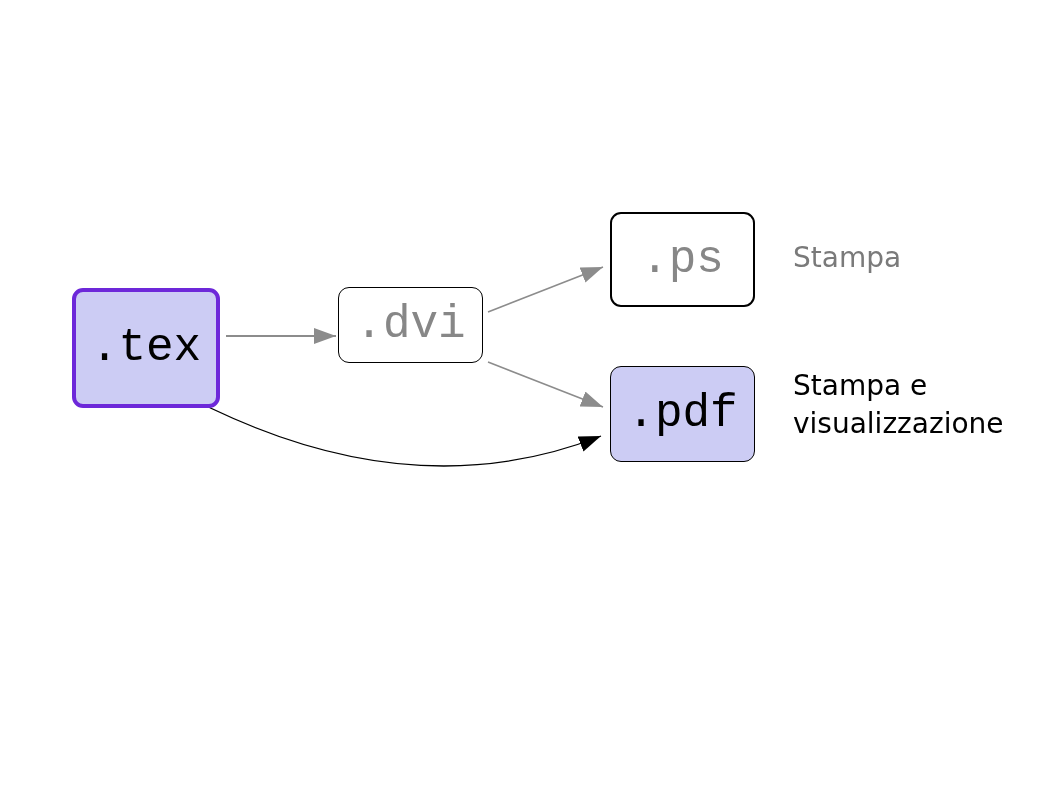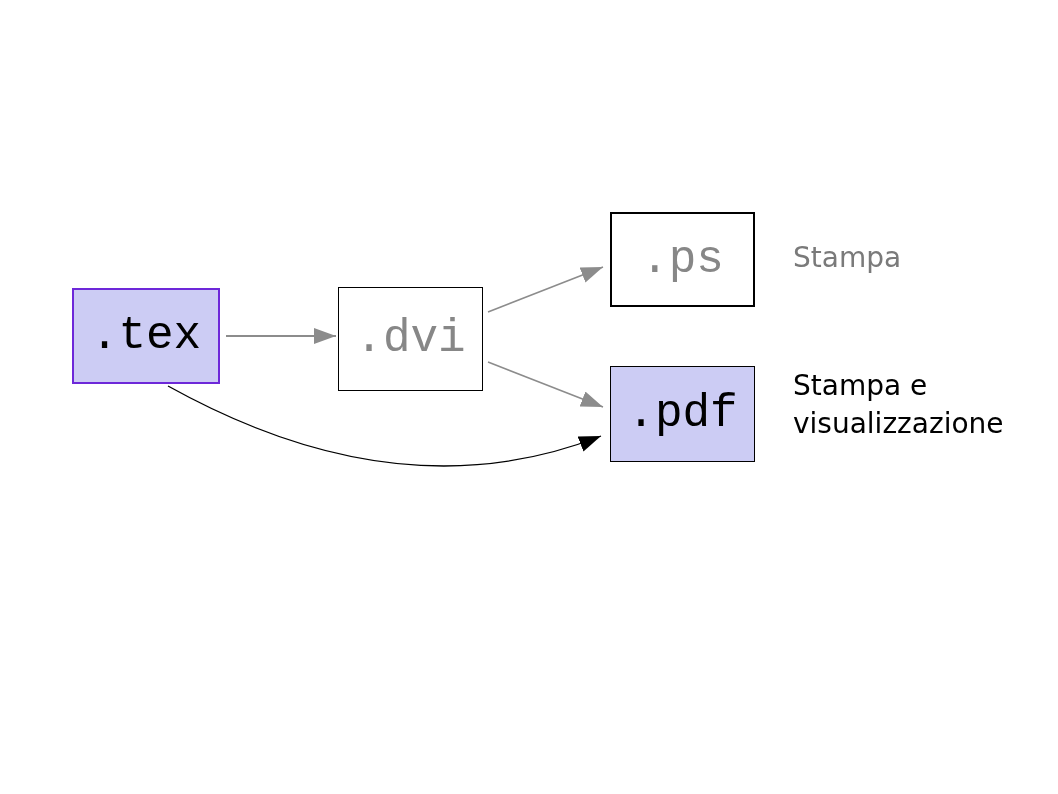--- a/index.html
+++ b/index.html
@@ -27,29 +27,30 @@
     position: absolute;
     display: flex;
     align-items: center;
     justify-content: center;
     box-sizing: border-box;
     font-family: "Liberation Mono", "DejaVu Sans Mono", monospace;
     font-size: 46px;
     letter-spacing: 0;
     z-index: 2;
     background: #ffffff;
+    border-radius: 11px;
   }
   .node-tex {
-    left: 72px;  top: 288px;  width: 148px; height: 96px;
+    left: 72px;  top: 288px;  width: 148px; height: 120px;
     background: #ccccf4;
-    border: 2px solid #6d28d9;
+    border: 4px solid #6d28d9;
     color: #000000;
   }
   .node-dvi {
-    left: 338px; top: 287px;  width: 145px; height: 104px;
+    left: 338px; top: 287px;  width: 145px; height: 76px;
     background: #ffffff;
     border: 1.5px solid #000000;
     color: #878787;
     text-align: right;
   }
   .node-ps {
     left: 610px; top: 212px;  width: 145px; height: 95px;
     background: #ffffff;
     border: 2px solid #000000;
     color: #878787;

